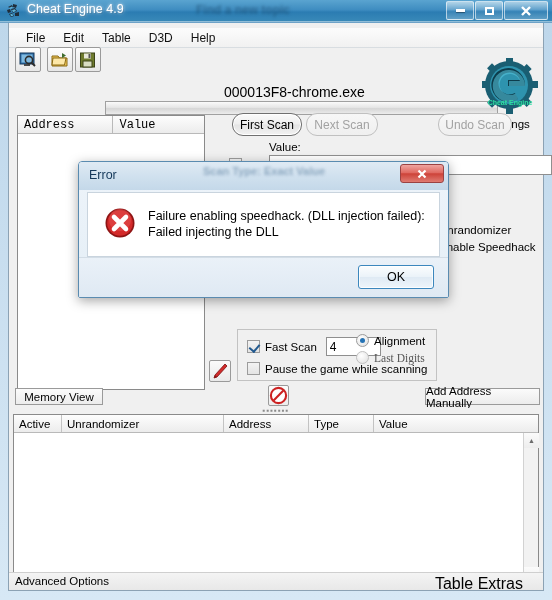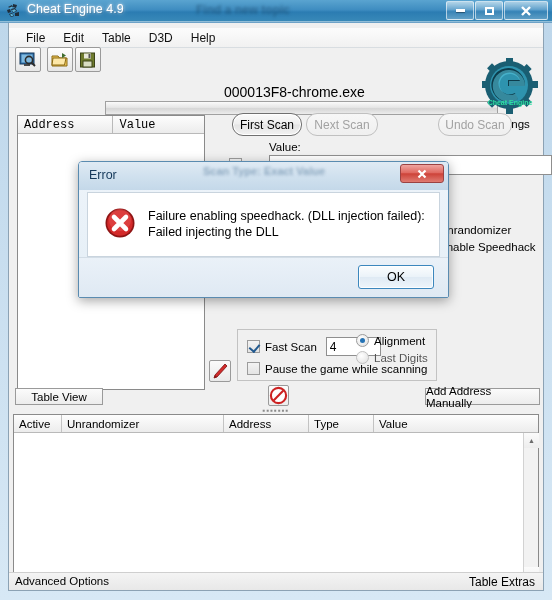--- a/index.html
+++ b/index.html
@@ -242,21 +242,21 @@
     border: 1px solid #9c9c9c; position: relative; display: inline-block;
   }
   .radio.on::after {
     content: ""; position: absolute; left: 3px; top: 3px;
     width: 5px; height: 5px; border-radius: 50%;
     background: #2573b5;
   }
   .radio.off { border-color: #c0c0c0; }
   .radio-col { position: absolute; left: 118px; top: 4px; }
   .radio-col .opt-row { position: relative; left: 0; top: 0; margin-bottom: 4px; }
-  .radio-col .lbl-dim { color: #555; }
+  .radio-col .lbl-dim { color: #555; font-family: Liberation Serif, serif; }
 
   
   .arrow-btn {
     position: absolute; left: 200px; top: 337px;
     width: 22px; height: 22px;
     background: linear-gradient(to bottom, #fbfbfb, #e9e9e9);
     border: 1px solid #9a9a9a; border-radius: 2px;
   }
 
   
@@ -329,21 +329,21 @@
   .sb-arrow.up { top: 0; }
   .sb-arrow.down { bottom: 0; }
 
   
   #statusbar {
     position: absolute; left: 0; bottom: 0; width: 534px; height: 18px;
     background: linear-gradient(to bottom, #f4f4f4, #e8e8e8);
     border-top: 1px solid #cfcfcf;
   }
   .sb-left { position: absolute; left: 6px; top: 2px; font-size: 11.5px; color: #000; }
-  .sb-right { position: absolute; right: 8px; top: 2px; font-size: 12px; color: #000; }
+  .sb-right { position: absolute; right: 20px; top: 2px; font-size: 16px; color: #000; }
 
   
   #error-dialog {
     position: absolute; left: 78px; top: 161px; width: 371px; height: 137px;
     border: 1px solid #5a8bb0;
     border-radius: 4px 4px 2px 2px;
     background: linear-gradient(to bottom, #eef4fa 0%, #e4eef6 100%);
     box-shadow: 0 3px 12px rgba(0,0,0,.35);
     overflow: hidden;
   }
@@ -566,21 +566,21 @@
       </div>
     </div>
 
     <div class="arrow-btn">
       <svg width="20" height="20" viewBox="0 0 20 20">
         <path d="M15 3 L17 5 L7 16 L4 17 L5 14 Z" fill="#d22b2b" stroke="#7a1010" stroke-width="0.8"></path>
         <path d="M5 14 L7 16 L4 17 Z" fill="#8a1414"></path>
       </svg>
     </div>
 
-    <div class="mem-btn">Table View</div>
+    <div class="mem-btn">Memory View</div>
     <div class="noentry-btn">
       <svg width="19" height="19" viewBox="0 0 19 19">
         <circle cx="9.5" cy="9.5" r="7.6" fill="#fff" stroke="#cc2222" stroke-width="2.1"></circle>
         <path d="M4.6 14.4 L14.4 4.6" stroke="#cc2222" stroke-width="2.1"></path>
       </svg>
     </div>
     <div class="add-btn">Add Address Manually</div>
 
     <div class="splitter">
       <span class="dots">▪▪▪▪▪▪▪</span>

